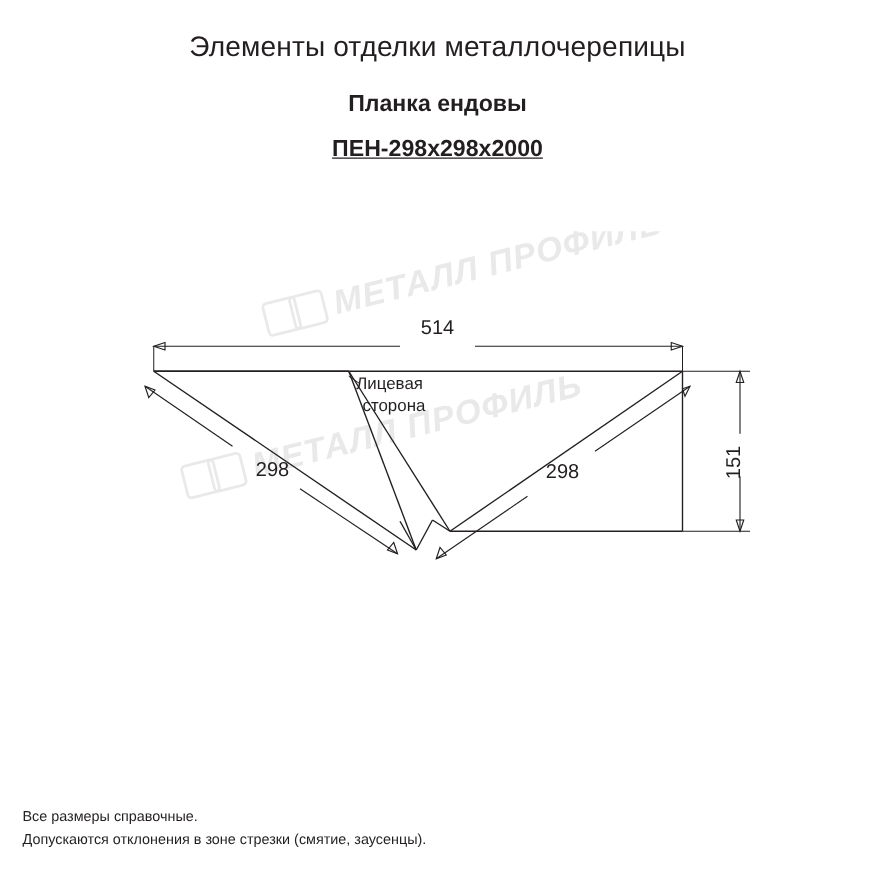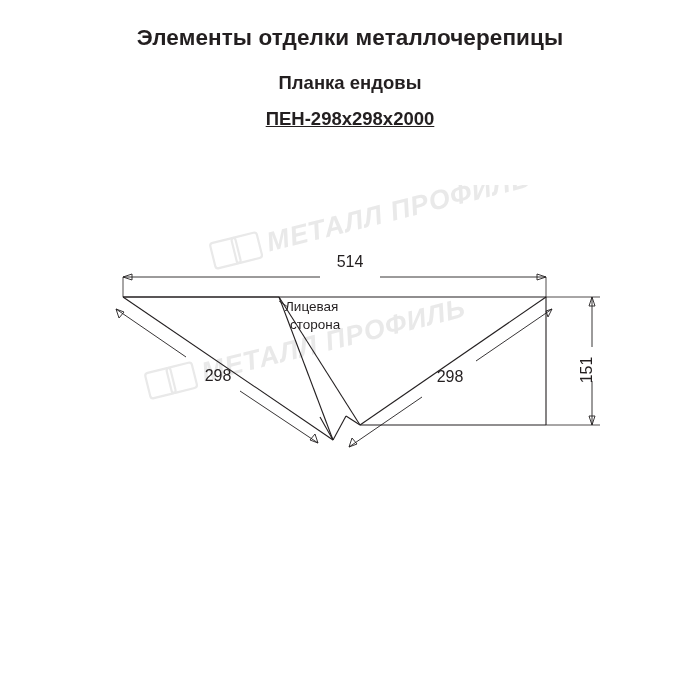--- a/index.html
+++ b/index.html
@@ -22,21 +22,21 @@
   }
   .title-block {
     position: absolute;
     top: 24px;
     left: 0;
     width: 700px;
     text-align: center;
   }
   .main-title {
     font-size: 22.5px;
-    font-weight: bold;
+    font-weight: normal;
     letter-spacing: 0.1px;
     line-height: 1.2;
     margin: 0;
   }
   .sub-title {
     font-size: 18.5px;
     font-weight: bold;
     line-height: 1.35;
     margin: 20px 0 0 0;
   }
@@ -179,15 +179,17 @@
       <g>
         <line class="thin" x1="279" y1="116" x2="288" y2="122"></line>
         <text class="facetext" x="285" y="126">Лицевая</text>
         <text class="facetext" x="290" y="144">сторона</text>
       </g>
 
     </svg>
   </div>
 
   <div class="footnotes">
+    <div>Все размеры справочные.</div>
+    <div>Допускаются отклонения в зоне стрезки (смятие, заусенцы).</div>
   </div>
 
 </div>
 
 </body></html>

